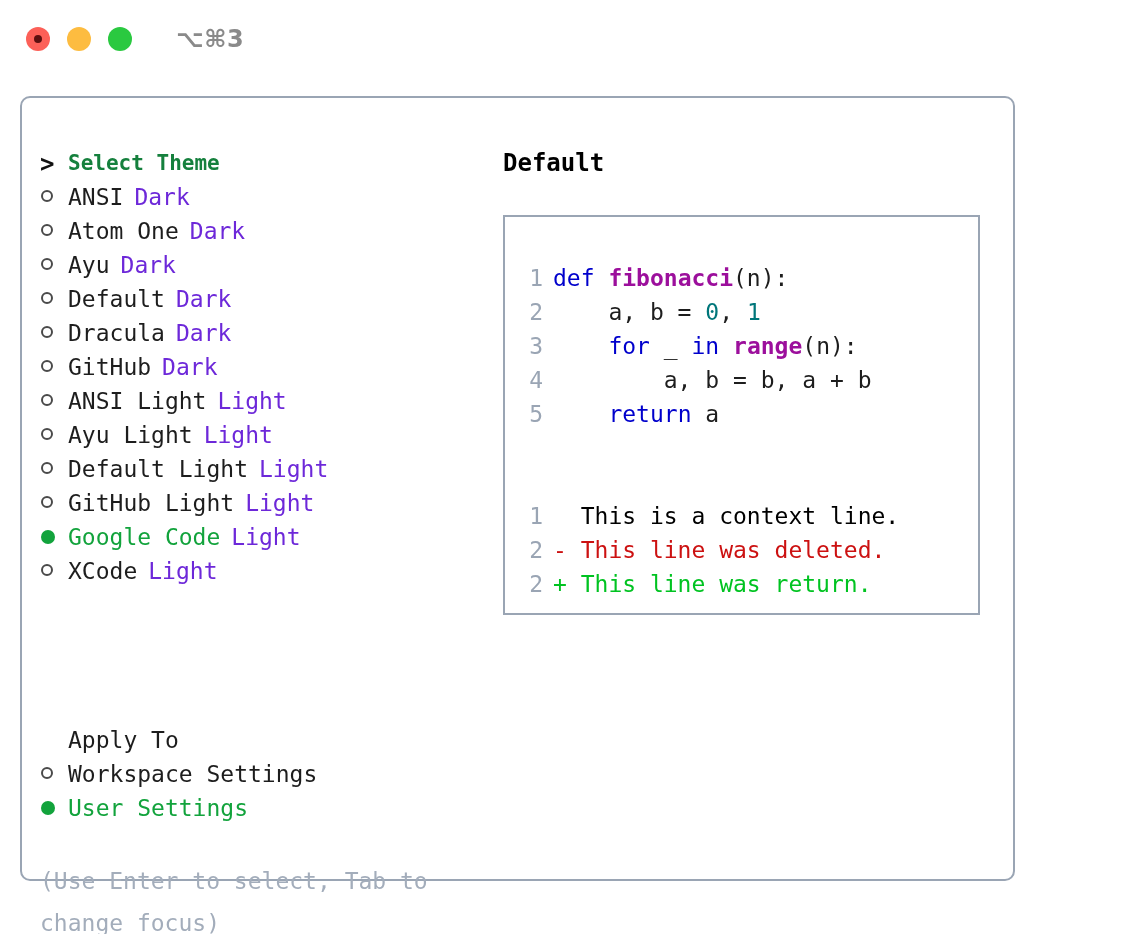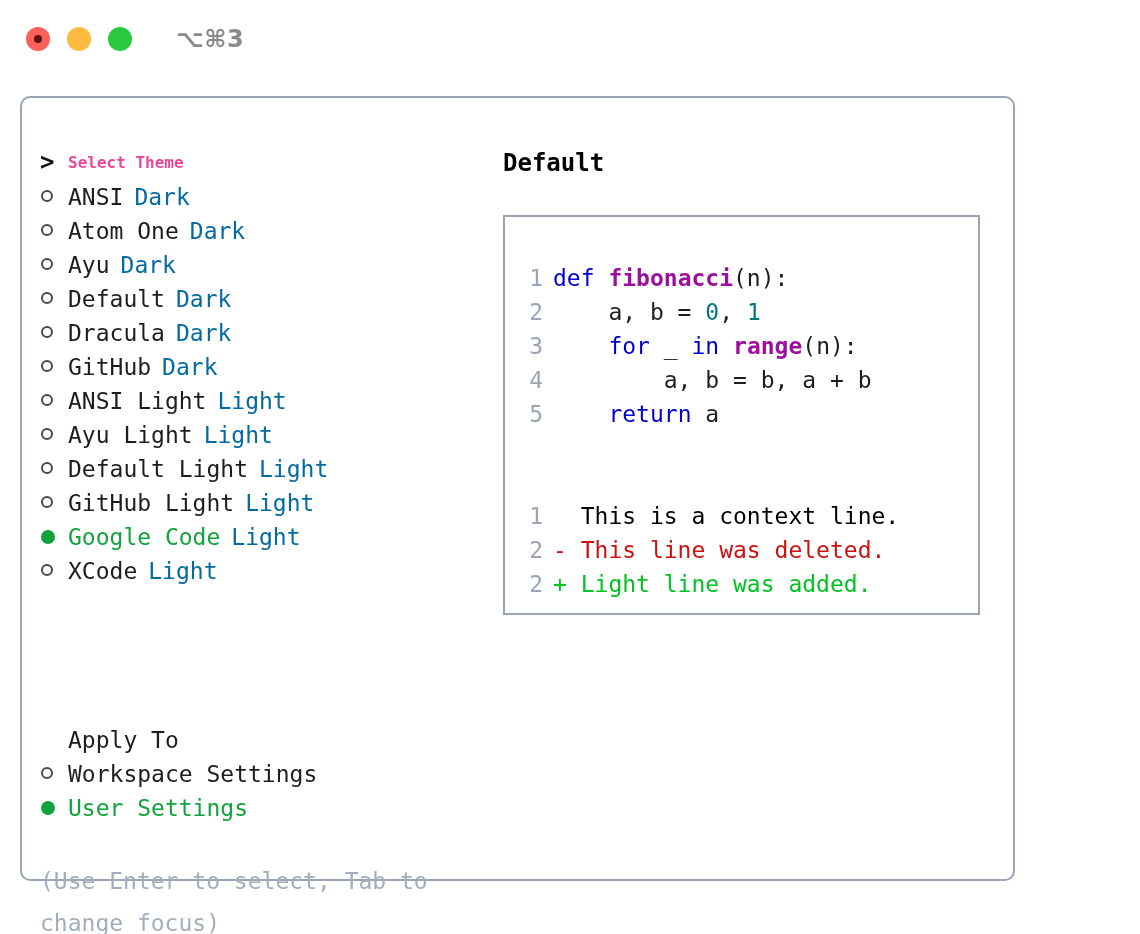--- a/index.html
+++ b/index.html
@@ -139,28 +139,28 @@
     color: #111111;
     font-size: 24px;
   }
 
   .row-label {
     color: #1d1d1d;
     font-weight: 400;
   }
   .row.header .row-label {
     font-weight: 700;
-    color: #ec4899;
-    font-size: 16px;
+    color: #15803d;
+    font-size: 21px;
   }
   .row.selected .row-label {
     color: #12a33c;
   }
   .row-variant {
-    color: #0369a1;
+    color: #6d28d9;
     margin-left: 11px;
   }
 
   #apply-section {
     position: absolute;
     left: 18px;
     top: 625px;
     width: 450px;
   }
   #hint-text {
@@ -409,21 +409,21 @@
             <span class="diff-ctx">  This is a context line.</span>
           </div>
 
           <div class="code-line">
             <span class="lineno">2</span>
             <span class="diff-del">- This line was deleted.</span>
           </div>
 
           <div class="code-line">
             <span class="lineno">2</span>
-            <span class="diff-add">+ Light line was added.</span>
+            <span class="diff-add">+ This line was return.</span>
           </div>
 
         </div>
       </div>
 
     </div>
   </div>
 </div>
 
 </body></html>

